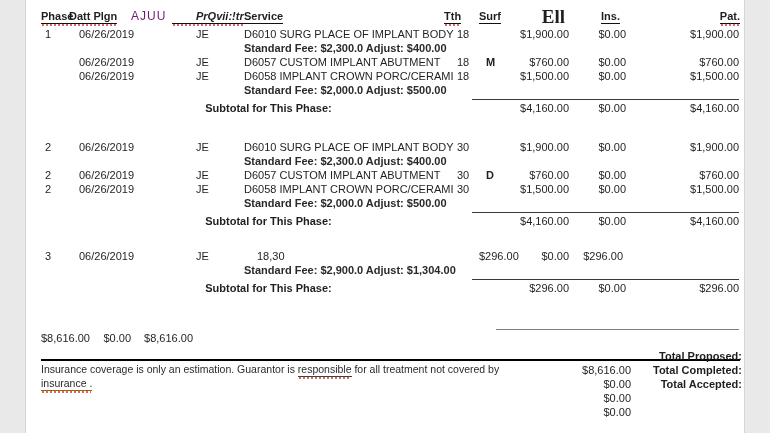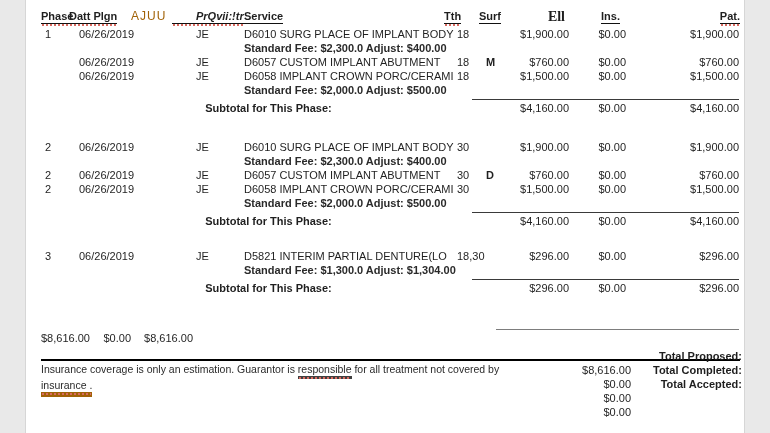--- a/index.html
+++ b/index.html
@@ -26,37 +26,37 @@
   .phase-cell { padding-left:4px; }
   .date-cell { padding-left:10px; }
   .tth-cell { padding-left:13px; }
   .surf-cell { padding-left:7px; font-weight:bold; }
   .hdr span.hu { display:inline-block; border-bottom:1px solid #111; padding-bottom:0px; position:relative; }
   .sq { position:relative; display:inline-block; }
   .sq::after {
     content:""; position:absolute; left:1px; right:1px; bottom:-3px; height:2px;
     background:repeating-linear-gradient(90deg,#d96a60 0 2px,transparent 2px 4px);
   }
-  .extra-hdr { color:#a16207; font-weight:normal; font-size:12px; letter-spacing:1px; }
+  .extra-hdr { color:#701a75; font-weight:normal; font-size:12px; letter-spacing:1px; }
   .prov-hdr .hu { padding-left:24px; margin-left:-24px;font-style:italic; }
-  .fee-hdr { text-align:right; padding-right:4px; font-family:"Liberation Serif","DejaVu Serif",serif; font-size:14px; }
+  .fee-hdr { text-align:right; padding-right:4px; font-family:"Liberation Serif","DejaVu Serif",serif; font-size:19px; }
   .ins-hdr { text-align:right; padding-right:6px; }
   .pat-hdr { text-align:right; padding-right:2px; }
   .note-row span { grid-column:5 / 11; color:#2a2a2a;font-weight:bold; }
   .subline { border-top:1px solid #3a3a3a; height:1px; margin:2px 3px 0 431px; }
   .subline.grand { margin-left:455px; border-top-color:#7d7d7d; }
   .subrow { height:17px; line-height:16px; }
   .sublabel { grid-column:1 / 8; text-align:center; font-weight:bold; padding-right:13px; }
   .grand-label { padding-right:6px; }
   .gap-a { height:23px; } .gap-b { height:19px; } .gap-c { height:30px; } .gap-d { height:12px; }
   .footer-rule { border-top:2px solid #000; margin-right:2px; }
   .footer { display:flex; margin-top:2px; }
   .disclaimer { width:505px; font-size:10.5px; line-height:13px; color:#2a2a2a; }
-  .uline { border-bottom:3px solid #404040; }
-  .link-ul { border-bottom:5px solid #a16207; }
+  .uline { border-bottom:1px solid #404040; }
+  .link-ul { border-bottom:1px solid #a16207; }
   .totals { flex:1; font-size:11px; }
   .total-row { display:flex; justify-content:flex-end; line-height:14px; height:14px;flex-direction:column; }
   .tlabel { font-weight:bold; text-align:right; }
   .tvalue { width:88px; text-align:right; padding-right:3px; }
 </style>
 </head>
 <body>
 
 <div class="page">
 
@@ -182,30 +182,29 @@
     <span class="c num">$4,160.00</span>
     <span class="c num">$0.00</span>
     <span class="c num pat-cell">$4,160.00</span>
   </div>
 <div class="gap-b"></div>
   <div class="trow">
     <span class="c phase-cell">3</span>
     <span class="c date-cell">06/26/2019</span>
     <span class="c"></span>
     <span class="c">JE</span>
-    <span class="c">D5821  INTERIM PARTIAL DENTURE(LO</span>
     <span class="c tth-cell">18,30</span>
     <span class="c surf-cell"></span>
     <span class="c num">$296.00</span>
     <span class="c num">$0.00</span>
     <span class="c num pat-cell">$296.00</span>
   </div>
 
   <div class="trow note-row">
-    <span class="c">Standard Fee: $1,300.0 Adjust: $1,304.00</span>
+    <span class="c">Standard Fee: $2,900.0 Adjust: $1,304.00</span>
   </div>
 
   <div class="subline"></div>
   <div class="trow subrow">
     <span class="c sublabel">Subtotal for This Phase:</span>
     <span class="c num">$296.00</span>
     <span class="c num">$0.00</span>
     <span class="c num pat-cell">$296.00</span>
   </div>
 </div>

